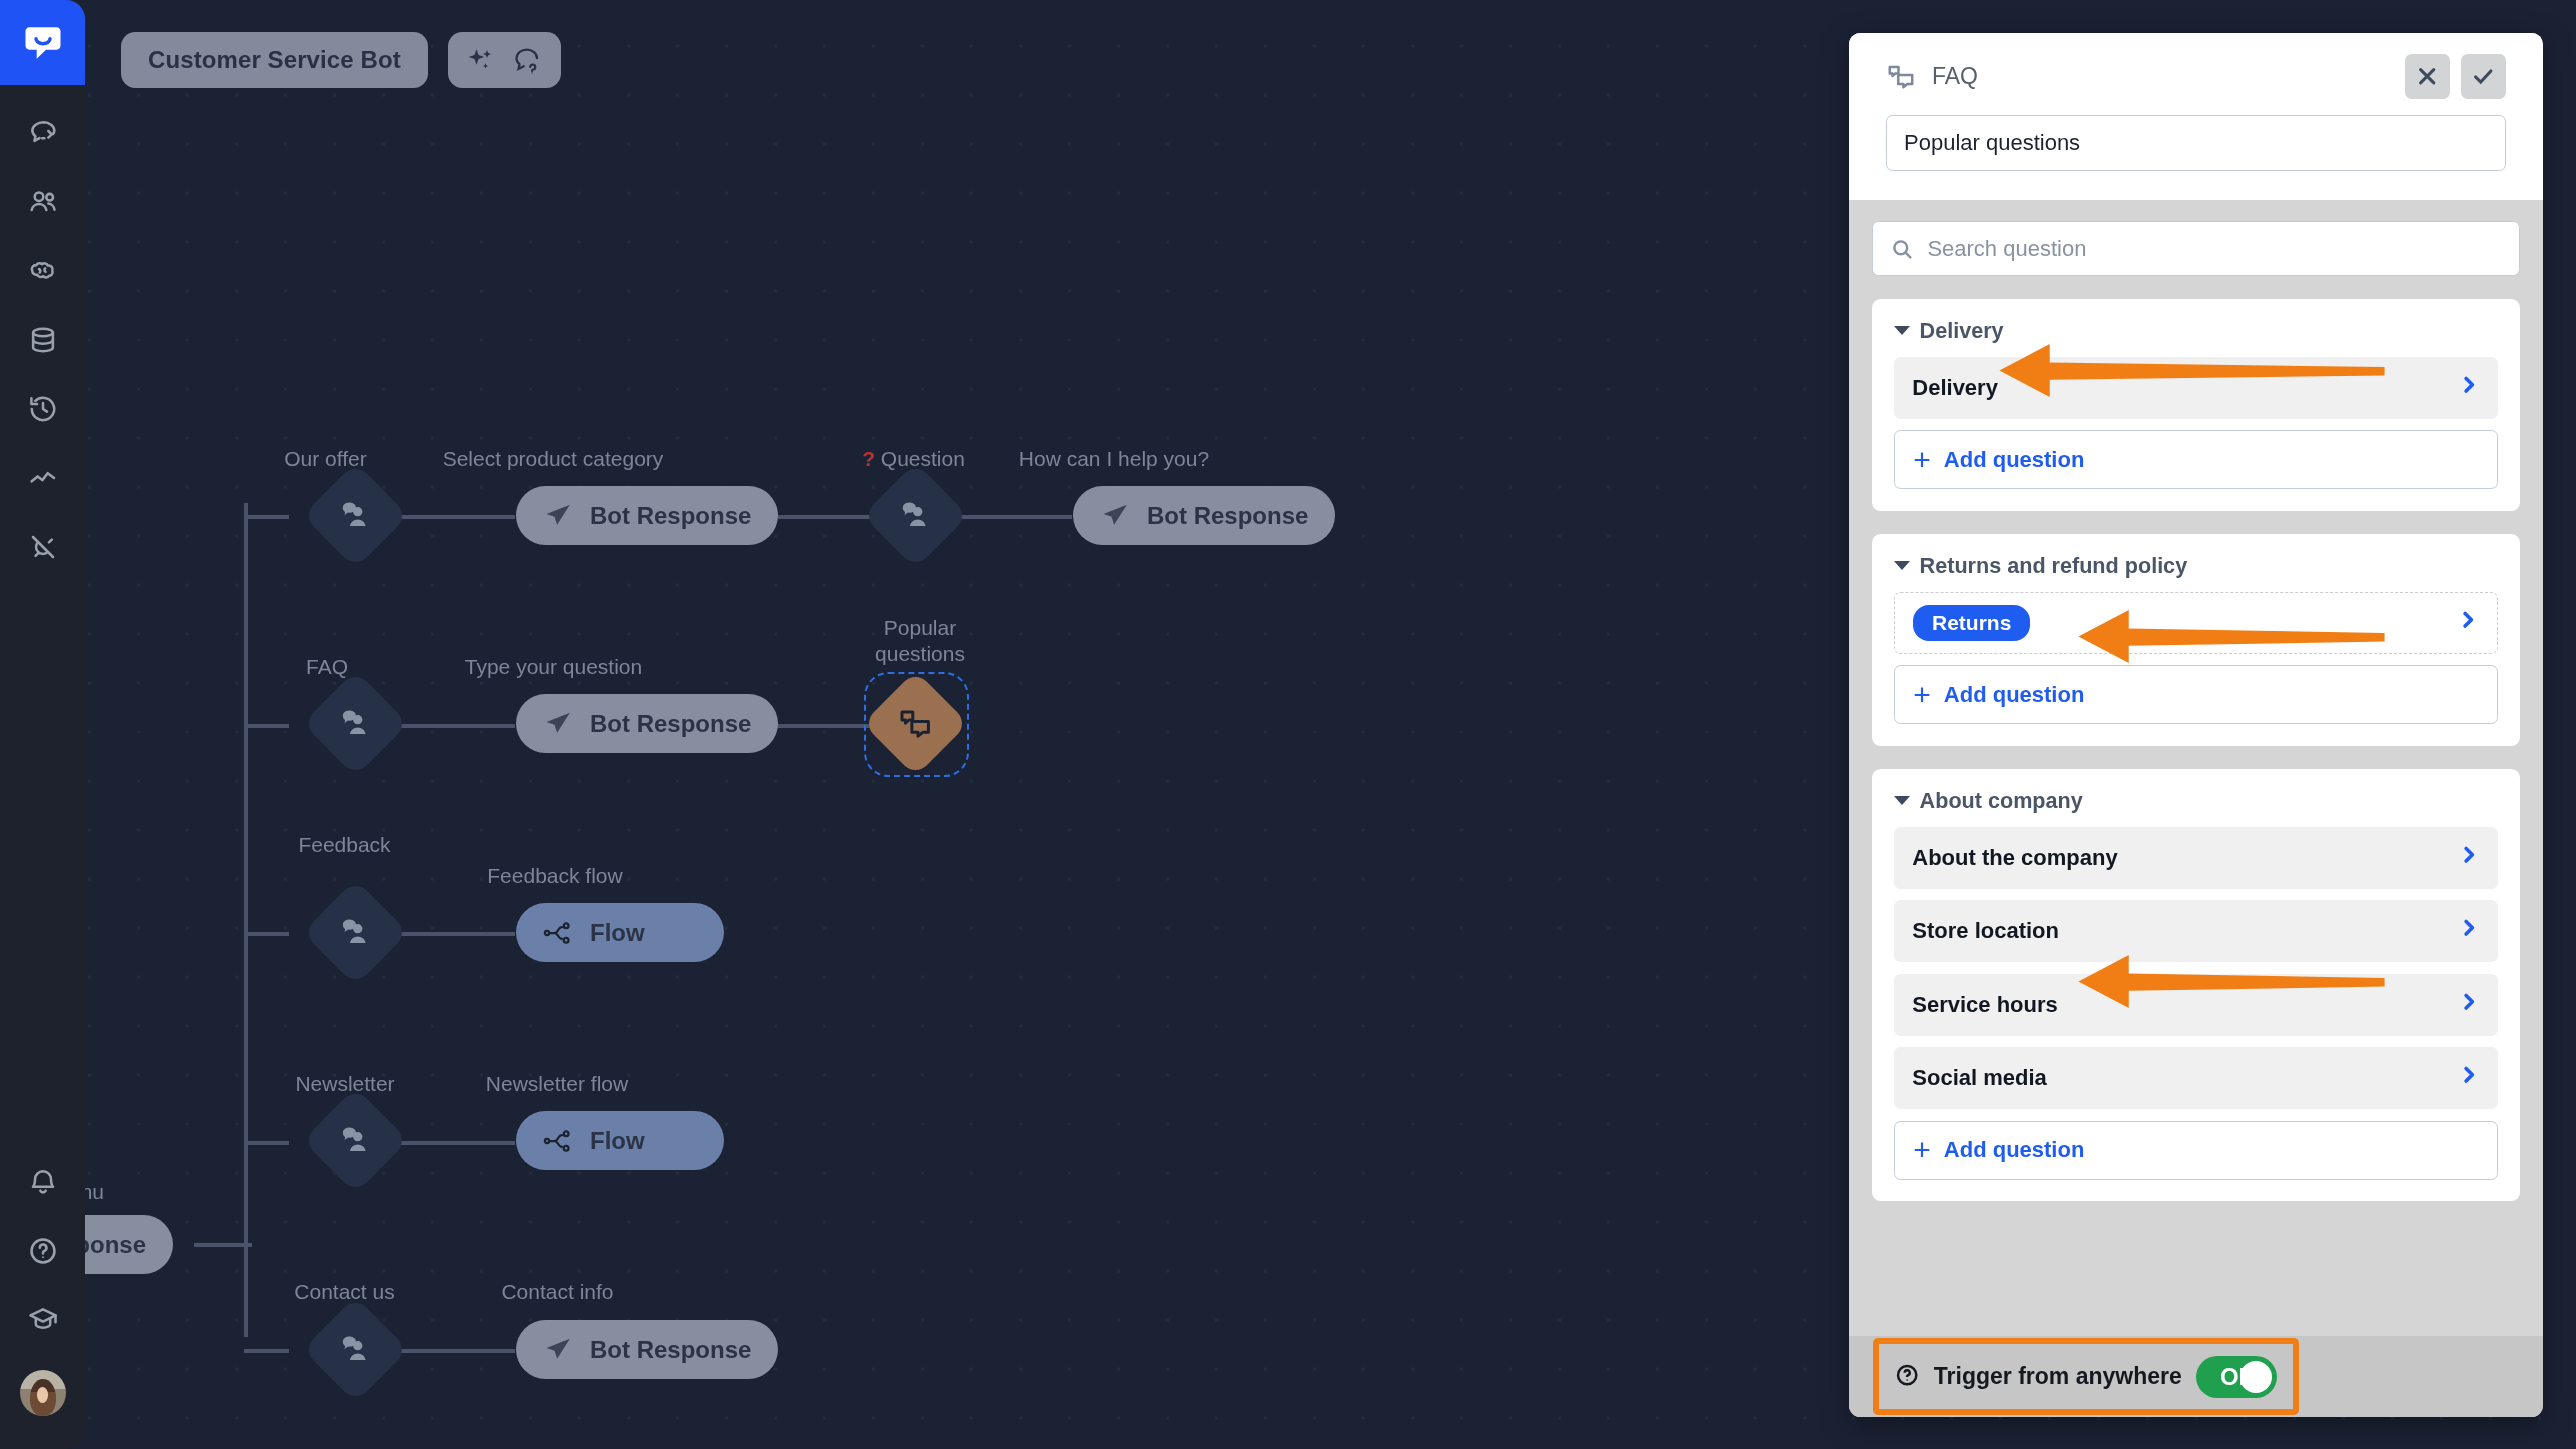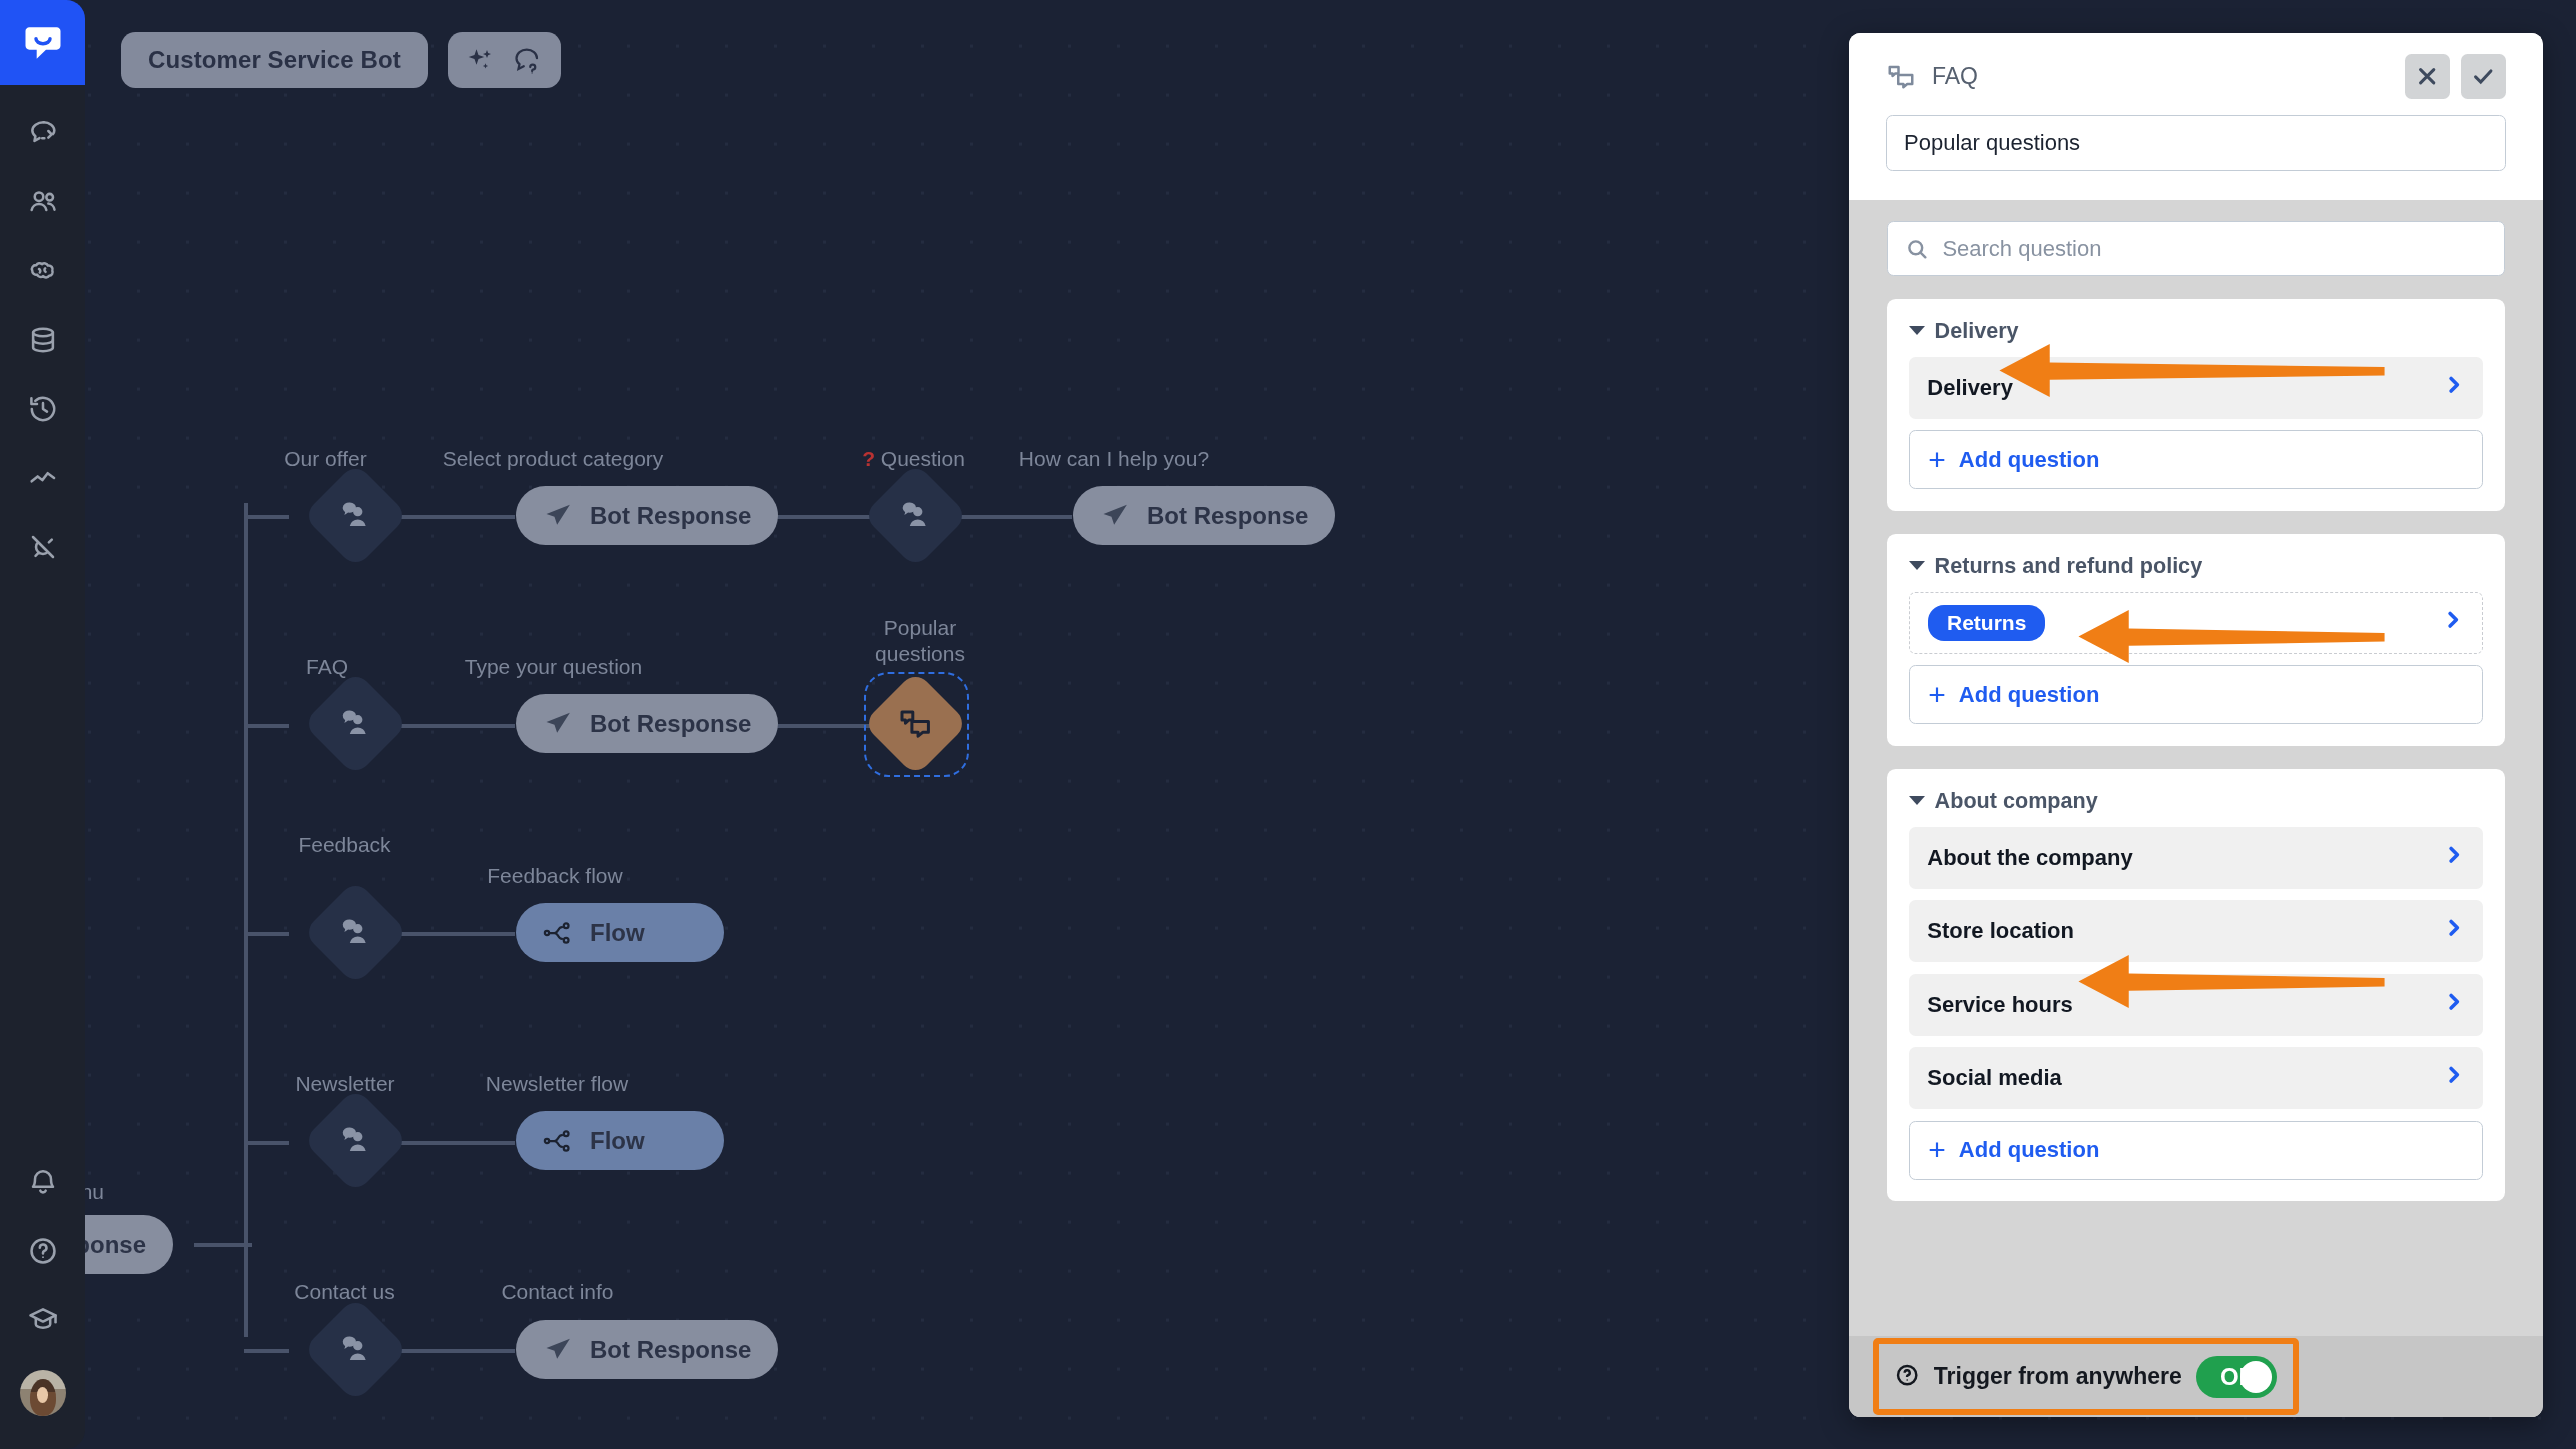--- a/index.html
+++ b/index.html
@@ -127,21 +127,21 @@
     display: flex; align-items: center; justify-content: center; cursor: pointer;
   }
   .sqbtn svg { width: 24.4px; height: 24.4px; stroke: #3e4a5e; stroke-width: 3; fill: none; stroke-linecap: round; }
   .name-input {
     margin-top: 13px; width: 100%; height: 56px;
     border: 0.7px solid #c3ccd6; border-radius: 6.5px;
     padding: 0 17px; font-size: 22px; color: #1c2330;
     font-family: "Liberation Sans", sans-serif; background: #fff;
   }
 
-  .panel-body { flex: 1; overflow: hidden; padding: 0 38px; position: relative; }
+  .panel-body { flex: 1; overflow: hidden; padding: 0 23px; position: relative; }
   .search-wrap {
     margin-top: 21.6px; height: 55px; background: #fff;
     border: 0.7px solid #c3ccd6; border-radius: 6.5px;
     display: flex; align-items: center; gap: 13px; padding: 0 17px;
   }
   .search-wrap svg { width: 24.4px; height: 24.4px; stroke: #8892a1; stroke-width: 2.4; fill: none; }
   .search-wrap input {
     border: none; outline: none; flex: 1; font-size: 22px; color: #1c2330;
     font-family: "Liberation Sans", sans-serif; background: transparent;
   }

